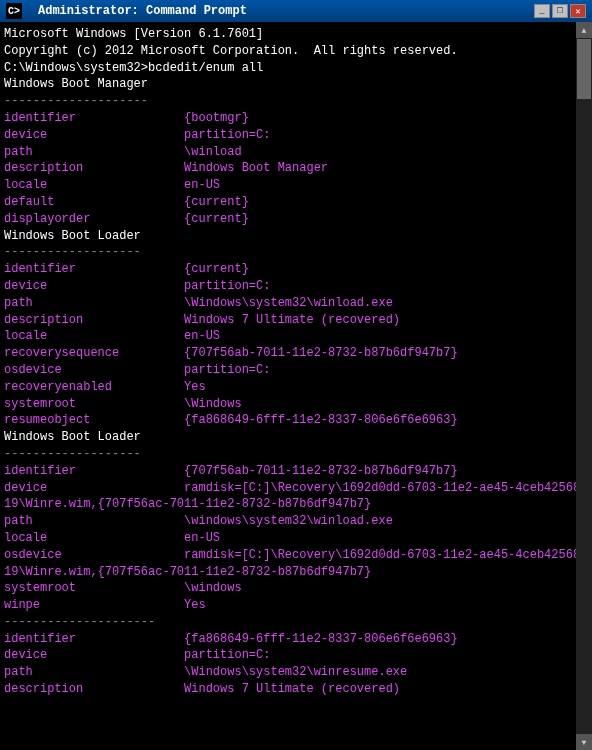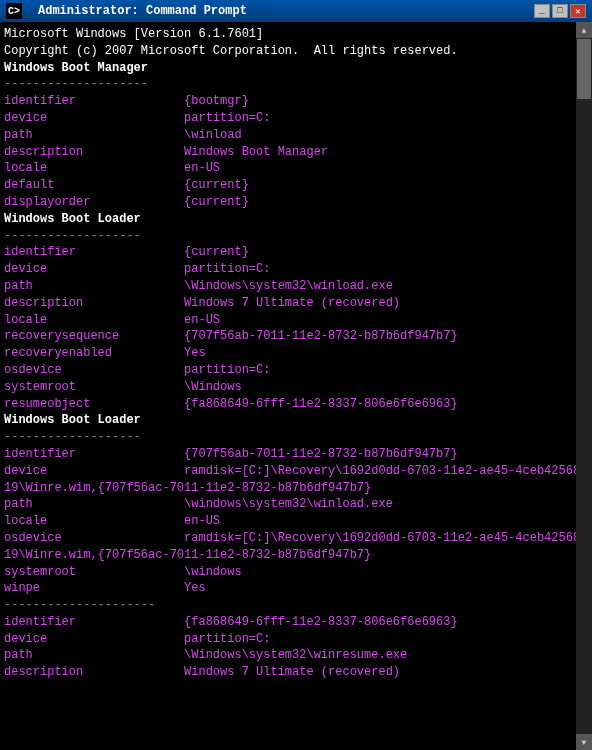--- a/index.html
+++ b/index.html
@@ -114,64 +114,65 @@
       flex: 1;
       padding-right: 20px;
       overflow: hidden;
     }
     .line {
       line-height: 1.4;
       white-space: pre;
       color: #d946ef;
     }
     .line.white { color: #ffffff; }
-    .line.section-header { color: #ffffff; font-weight: bold; }
+    .line.section-header { color: #ffffff; font-weight: normal; }
     .line.separator { color: #888; }
   </style>
 </head>
 <body>
 
 <div class="window">
   <div class="titlebar">
     <div class="titlebar-left">
       <div class="titlebar-icon">C&gt;</div>
       <span class="titlebar-title">Administrator: Command Prompt</span>
     </div>
     <div class="titlebar-buttons">
       <div class="titlebar-btn">_</div>
       <div class="titlebar-btn">□</div>
       <div class="titlebar-btn close">✕</div>
     </div>
   </div>
   <div class="content-area">
     <div class="terminal-text" id="terminal-output">
     <div class="line white">Microsoft Windows [Version 6.1.7601]</div>
-        <div class="line white">Copyright (c) 2007 Microsoft Corporation.  All rights reserved.</div>
-        <div class="line "></div>
+        <div class="line white">Copyright (c) 2012 Microsoft Corporation.  All rights reserved.</div>
+        <div class="line "></div>
+        <div class="line white">C:\Windows\system32&gt;bcdedit/enum all</div>
         <div class="line "></div>
         <div class="line section-header">Windows Boot Manager</div>
         <div class="line separator">--------------------</div>
         <div class="line ">identifier               {bootmgr}</div>
         <div class="line ">device                   partition=C:</div>
         <div class="line ">path                     \winload</div>
         <div class="line ">description              Windows Boot Manager</div>
         <div class="line ">locale                   en-US</div>
         <div class="line ">default                  {current}</div>
         <div class="line ">displayorder             {current}</div>
         <div class="line "></div>
         <div class="line section-header">Windows Boot Loader</div>
         <div class="line separator">-------------------</div>
         <div class="line ">identifier               {current}</div>
         <div class="line ">device                   partition=C:</div>
         <div class="line ">path                     \Windows\system32\winload.exe</div>
         <div class="line ">description              Windows 7 Ultimate (recovered)</div>
         <div class="line ">locale                   en-US</div>
         <div class="line ">recoverysequence         {707f56ab-7011-11e2-8732-b87b6df947b7}</div>
+        <div class="line ">osdevice                 partition=C:</div>
         <div class="line ">recoveryenabled          Yes</div>
-        <div class="line ">osdevice                 partition=C:</div>
         <div class="line ">systemroot               \Windows</div>
         <div class="line ">resumeobject             {fa868649-6fff-11e2-8337-806e6f6e6963}</div>
         <div class="line "></div>
         <div class="line section-header">Windows Boot Loader</div>
         <div class="line separator">-------------------</div>
         <div class="line ">identifier               {707f56ab-7011-11e2-8732-b87b6df947b7}</div>
         <div class="line ">device                   ramdisk=[C:]\Recovery\1692d0dd-6703-11e2-ae45-4ceb42568a</div>
         <div class="line ">19\Winre.wim,{707f56ac-7011-11e2-8732-b87b6df947b7}</div>
         <div class="line ">path                     \windows\system32\winload.exe</div>
         <div class="line ">locale                   en-US</div>

